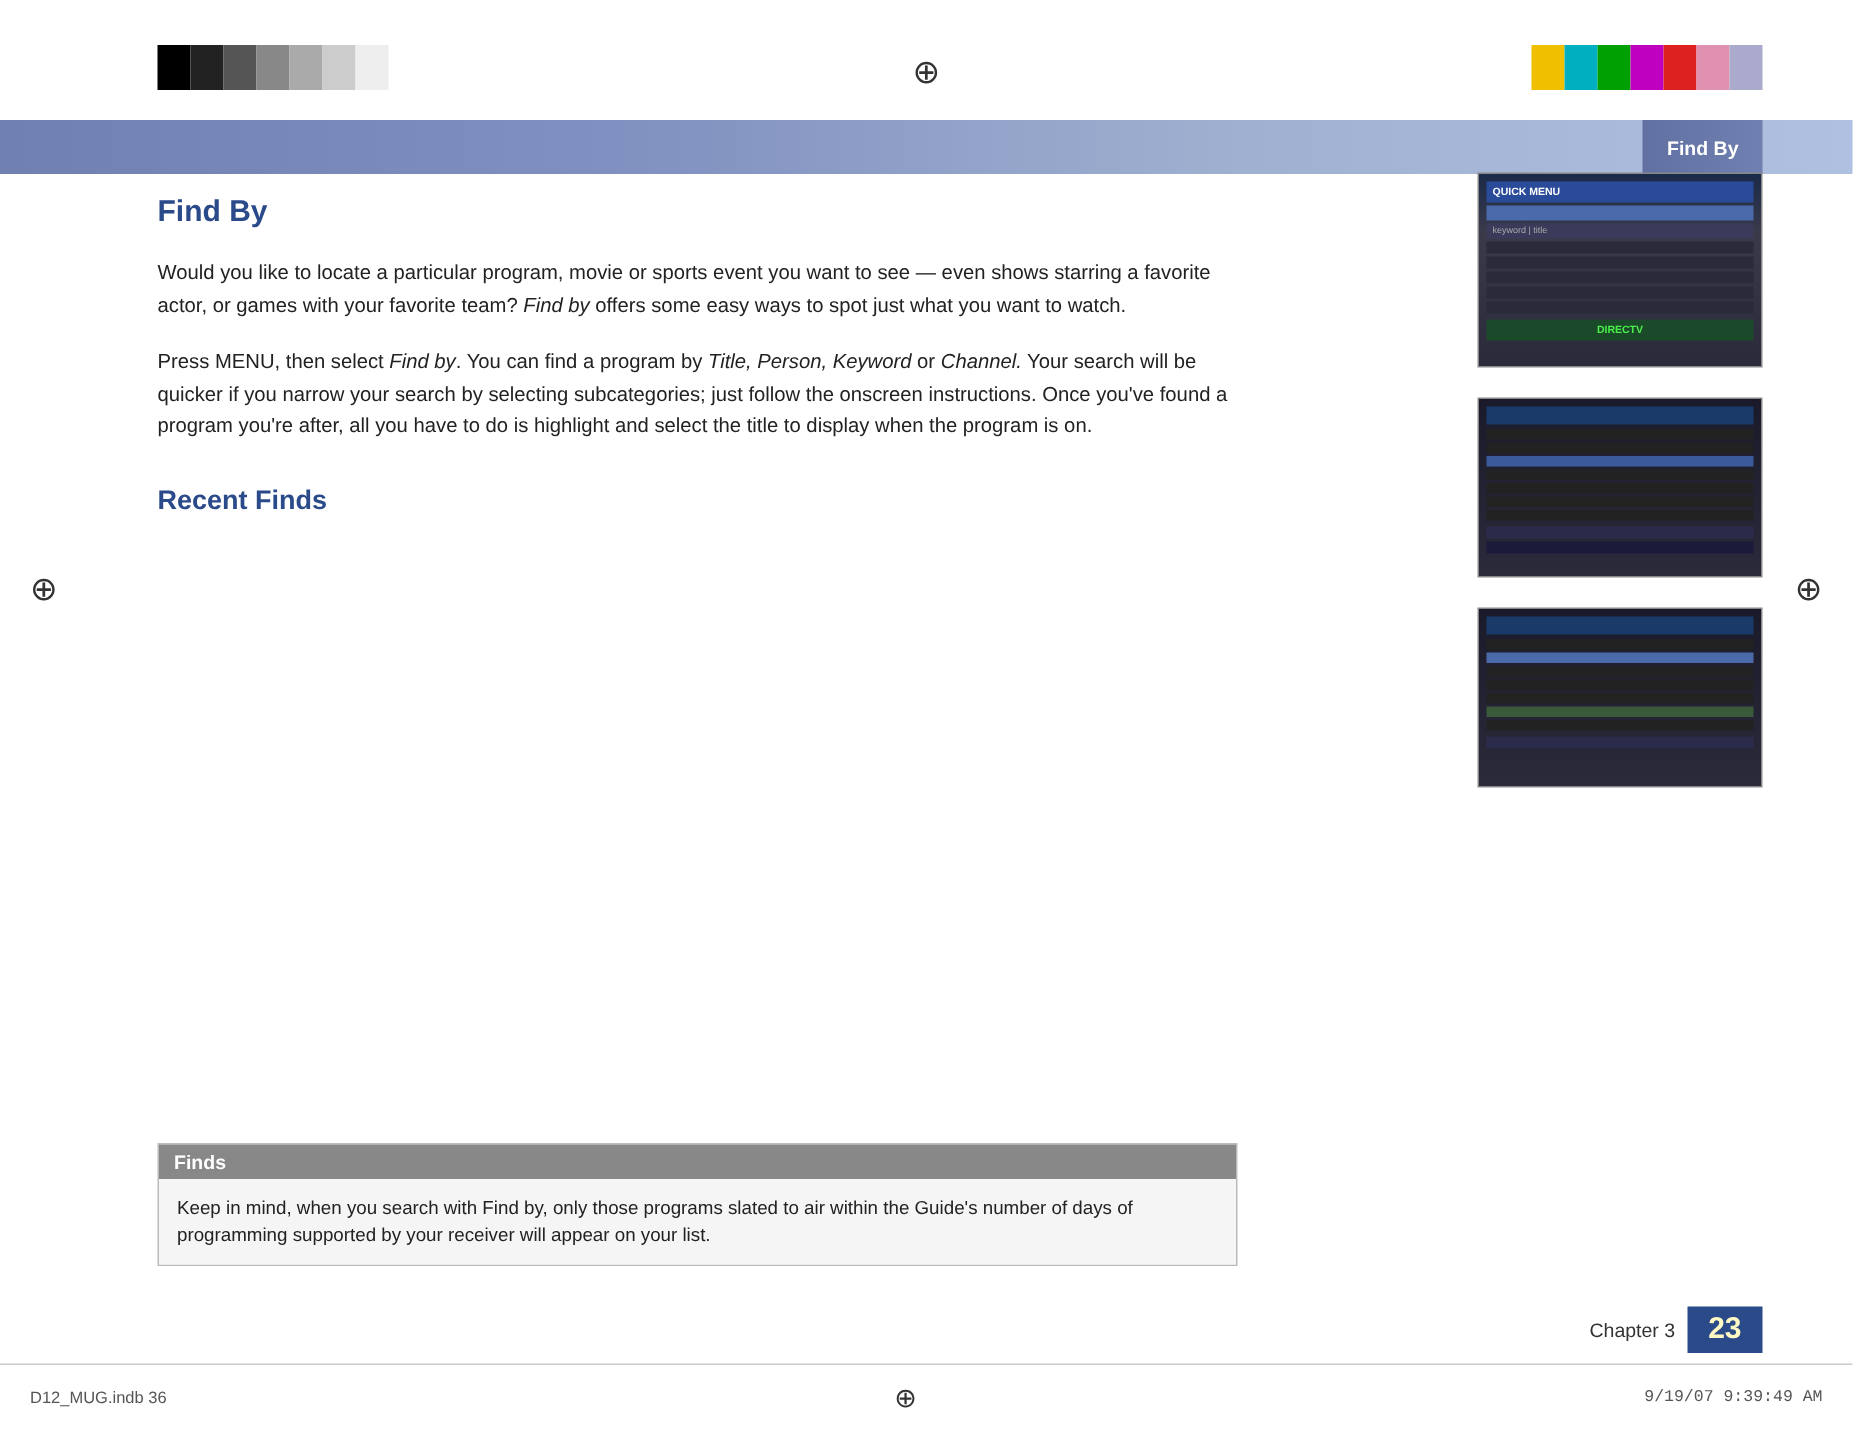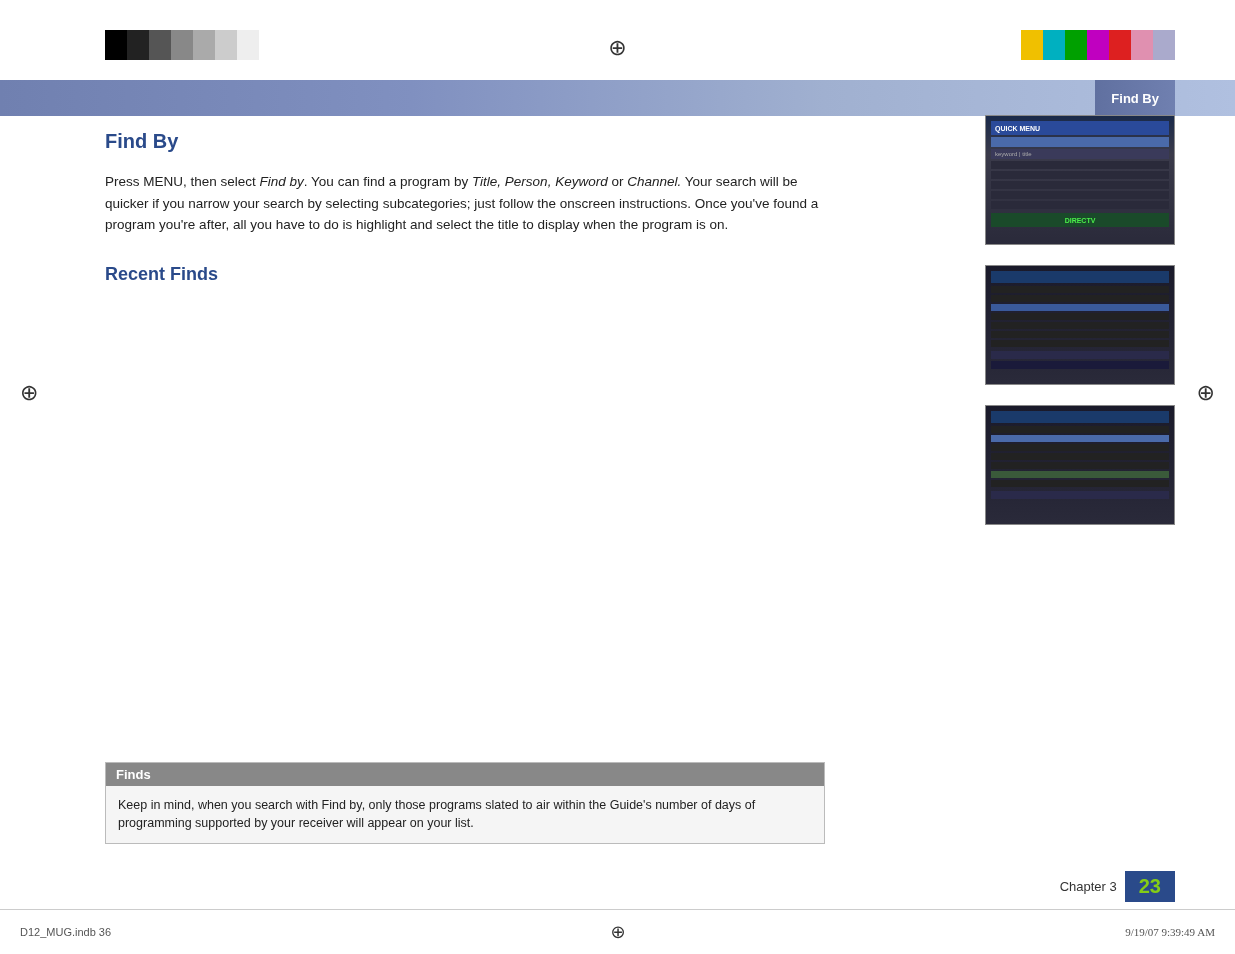--- a/index.html
+++ b/index.html
@@ -204,21 +204,21 @@
     .chapter-label {
       font-size: 13px;
       font-family: Arial, sans-serif;
       color: #333;
       padding-right: 8px;
       margin-left: 40px;
     }
 
     .page-number-box {
       background: #2a4a8a;
-      color: #84cc16;
+      color: #fef9c3;
       font-size: 20px;
       font-weight: bold;
       font-family: Arial, sans-serif;
       padding: 4px 14px;
       min-width: 44px;
       text-align: right;
     }
 
     
     .bottom-strip {
@@ -241,21 +241,21 @@
     }
 
     .bottom-center-mark {
       font-size: 18px;
       color: #333;
     }
 
     .bottom-right-text {
       font-size: 11px;
       color: #555;
-      font-family: Liberation Serif, serif;
+      font-family: Liberation Mono, monospace;
     }
 
     
     .cb-black { background: #000; }
     .cb-dark-gray { background: #222; }
     .cb-light-gray { background: #ccc; }
   </style>
 </head>
 <body>
 
@@ -288,20 +288,23 @@
 <div class="header-band-title">Find By</div>
 
 <div class="left-reg-mark">⊕</div>
 
 <div class="right-reg-mark">⊕</div>
 
 <div class="main-content">
 
   <h2 class="section-title">Find By</h2>
 
+  <p class="body-text">
+    Would you like to locate a particular program, movie or sports event you want to see — even shows starring a favorite actor, or games with your favorite team? <em>Find by</em> offers some easy ways to spot just what you want to watch.
+  </p>
 
   <p class="body-text">
     Press MENU, then select <em>Find by</em>. You can find a program by <em>Title, Person, Keyword</em> or <em>Channel.</em> Your search will be quicker if you narrow your search by selecting subcategories; just follow the onscreen instructions. Once you've found a program you're after, all you have to do is highlight and select the title to display when the program is on.
   </p>
 
   <h2 class="section-title-2">Recent Finds</h2>
 
 </div>
 
 <div class="right-sidebar">

